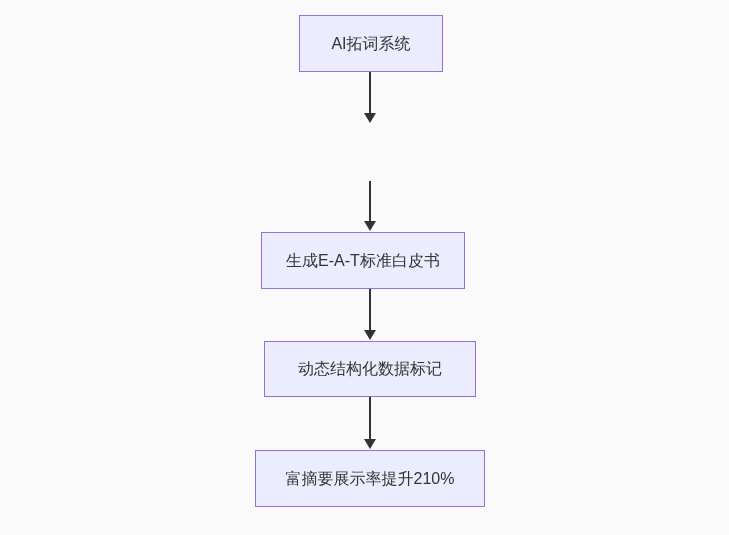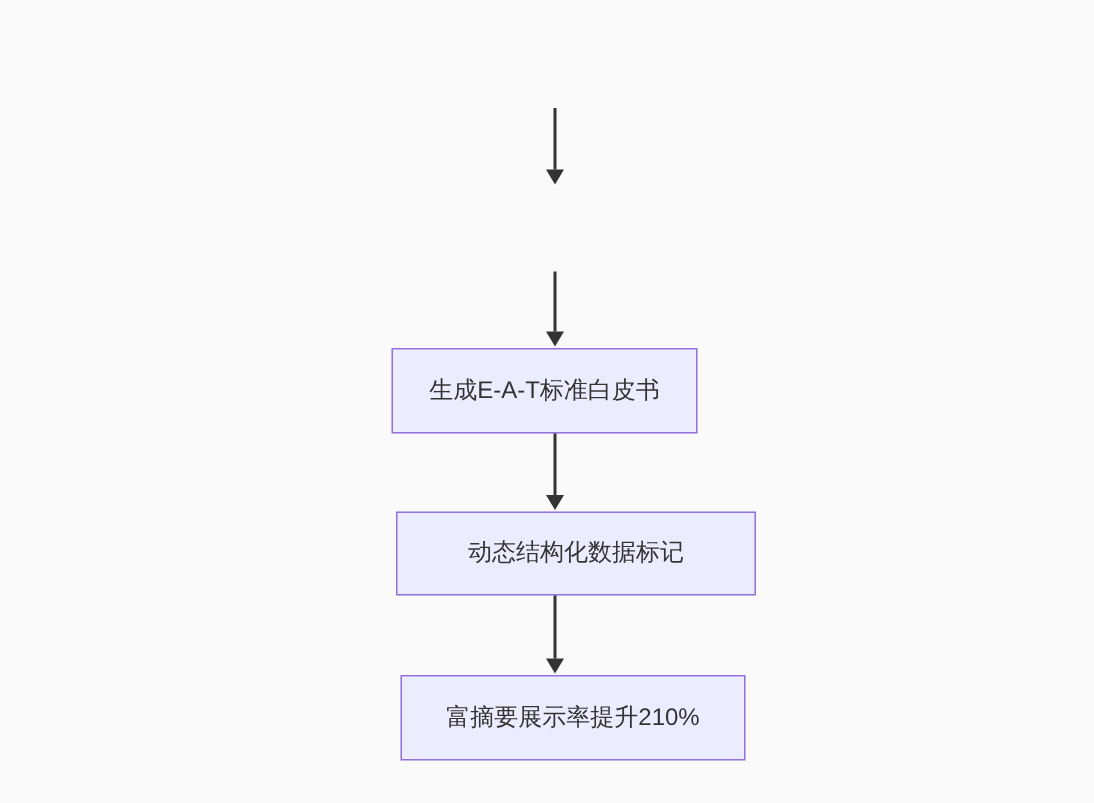--- a/index.html
+++ b/index.html
@@ -28,22 +28,22 @@
     line-height: 1.2;
     display: flex;
     align-items: center;
     justify-content: center;
     text-align: center;
     white-space: nowrap;
   }
   .node-1 { left: 299px; top: 15px;  width: 144px; height: 57px; }
   .node-2 { left: 274px; top: 124px; width: 186px; height: 57px; }
   .node-3 { left: 261px; top: 232px; width: 204px; height: 57px; }
-  .node-4 { left: 264px; top: 341px; width: 240px; height: 56px; }
-  .node-5 { left: 255px; top: 450px; width: 230px; height: 57px; margin-left: 12px; }
+  .node-4 { left: 264px; top: 341px; width: 212px; height: 56px; }
+  .node-5 { left: 255px; top: 450px; width: 230px; height: 57px; }
 
   .flow-arrow {
     position: absolute;
     left: 364px;
     width: 12px;
     display: flex;
     flex-direction: column;
     align-items: center;
   }
   .arrow-1 { top: 72px;  height: 51px; }
@@ -62,20 +62,23 @@
     border-left: 6px solid transparent;
     border-right: 6px solid transparent;
     border-top: 10px solid var(--arrow-color, #333333);
   }
 </style>
 </head>
 <body>
 
 <div class="canvas">
 
+  <div class="flow-node node-1">
+    <span>AI拓词系统</span>
+  </div>
 
   <div class="flow-arrow arrow-1">
     <div class="arrow-line"></div>
     <div class="arrow-head"></div>
   </div>
 
 
   <div class="flow-arrow arrow-2">
     <div class="arrow-line"></div>
     <div class="arrow-head"></div>

